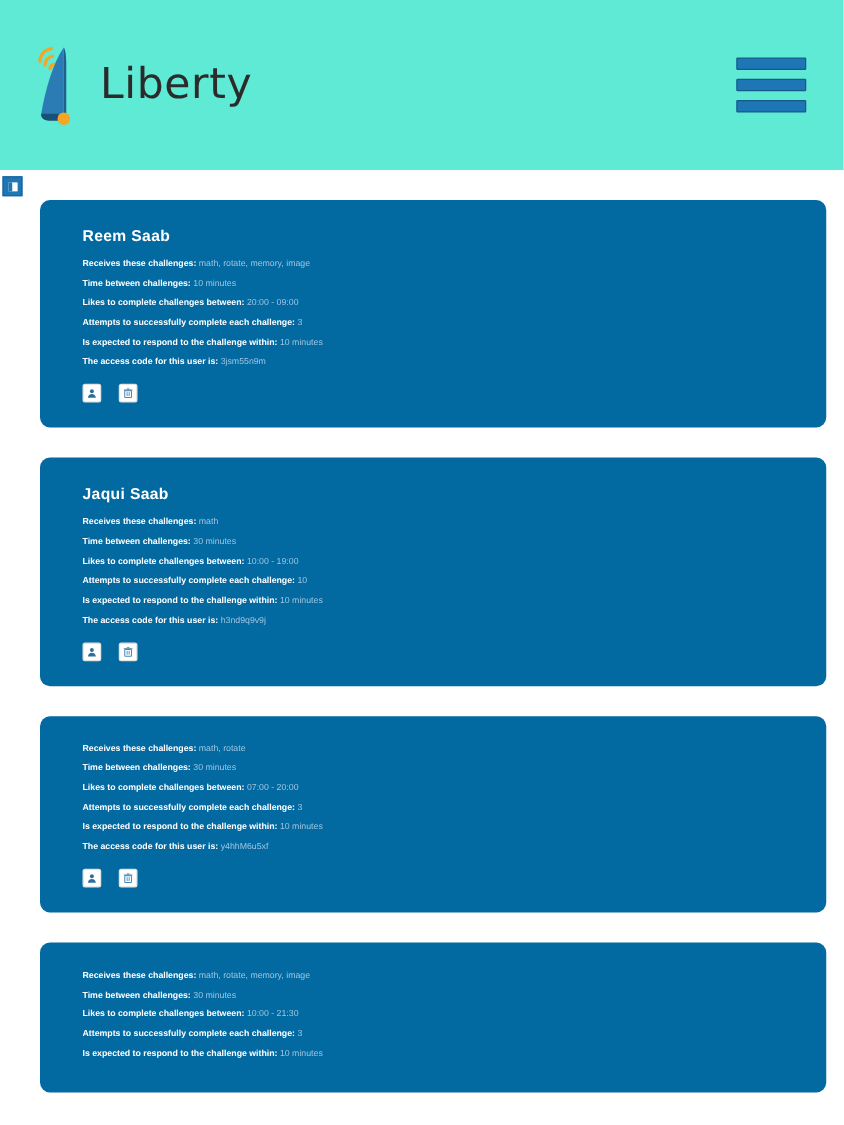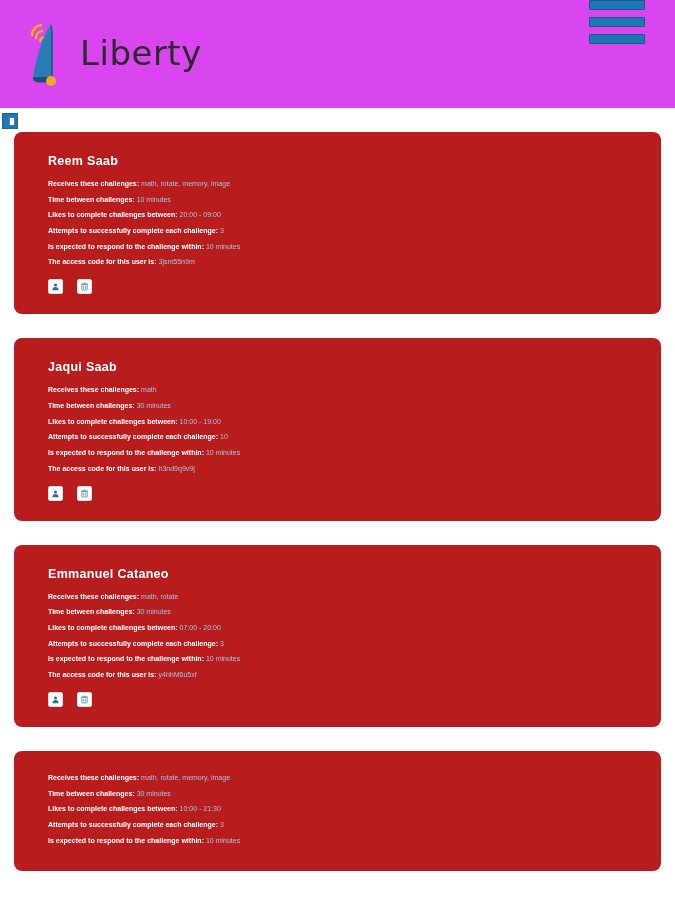--- a/index.html
+++ b/index.html
@@ -12,23 +12,24 @@
 
   body {
     font-family: "Liberation Sans", sans-serif;
     background: #ffffff;
     color: #222;
   }
 
   
   .app-header {
     position: relative;
-    height: 108px;
-    background: #d946ef;
-    display: flex;
+    height: 136px;
+    background: #5eead4;
+    display: flex;
+    align-items: center;
     padding: 0 30px 0 22px;
   }
 
   .brand {
     display: flex;
     align-items: center;
     gap: 6px;
   }
 
   .brand-logo {
@@ -86,24 +87,25 @@
   .collapse-handle svg { display: block; }
 
   .card-list {
     padding-top: 24px;
     display: flex;
     flex-direction: column;
     gap: 24px;
   }
 
   .user-card {
-    background: #b91c1c;
+    background: #0369a1;
     border-radius: 8px;
     padding: 22px 34px 20px 34px;
     color: #ffffff;
+    margin-left: 18px;
   }
 
   .user-name {
     font-size: 12.5px;
     font-weight: bold;
     letter-spacing: 0.3px;
     margin-bottom: 11px;
     color: #ffffff;
   }
 
@@ -236,21 +238,20 @@
               <rect x="2.4" y="3.4" width="7.2" height="7.2" rx="0.6" fill="none" stroke="#4a8ab5" stroke-width="1.1"></rect>
               <rect x="1.4" y="2.1" width="9.2" height="1.2" fill="#4a8ab5"></rect>
               <rect x="4.6" y="1" width="2.8" height="1.2" fill="#4a8ab5"></rect>
               <rect x="4.4" y="5" width="1" height="4" fill="#4a8ab5"></rect>
               <rect x="6.6" y="5" width="1" height="4" fill="#4a8ab5"></rect>
             </svg>
           </div>
         </div>
       </div>
       <div class="user-card">
-        <div class="user-name">Emmanuel Cataneo</div>
         <div class="detail-line"><span class="detail-label">Receives these challenges:</span><span class="detail-value">math, rotate</span></div>
         <div class="detail-line"><span class="detail-label">Time between challenges:</span><span class="detail-value">30 minutes</span></div>
         <div class="detail-line"><span class="detail-label">Likes to complete challenges between:</span><span class="detail-value">07:00 - 20:00</span></div>
         <div class="detail-line"><span class="detail-label">Attempts to successfully complete each challenge:</span><span class="detail-value">3</span></div>
         <div class="detail-line"><span class="detail-label">Is expected to respond to the challenge within:</span><span class="detail-value">10 minutes</span></div>
         <div class="detail-line"><span class="detail-label">The access code for this user is:</span><span class="detail-value">y4hhM6u5xf</span></div>
         <div class="card-actions">
           <div class="action-btn">
             <svg viewBox="0 0 12 12" width="9" height="9">
               <circle cx="6" cy="4" r="2.1" fill="#2b6f9e"></circle>

